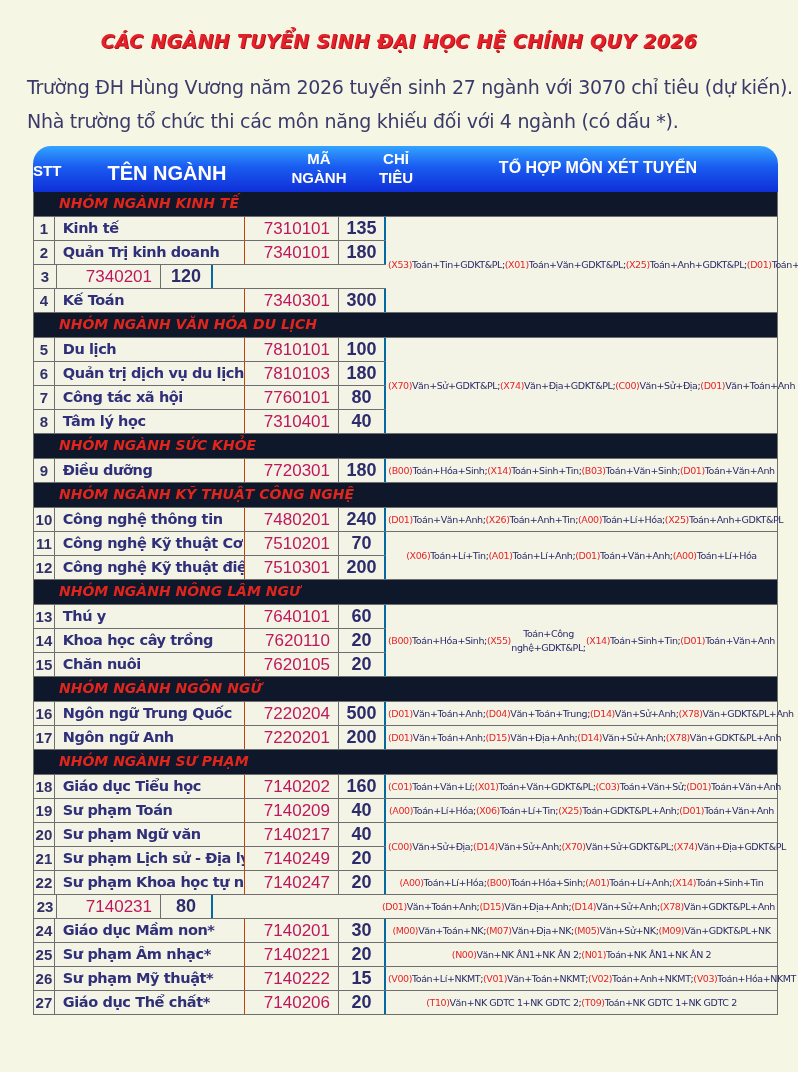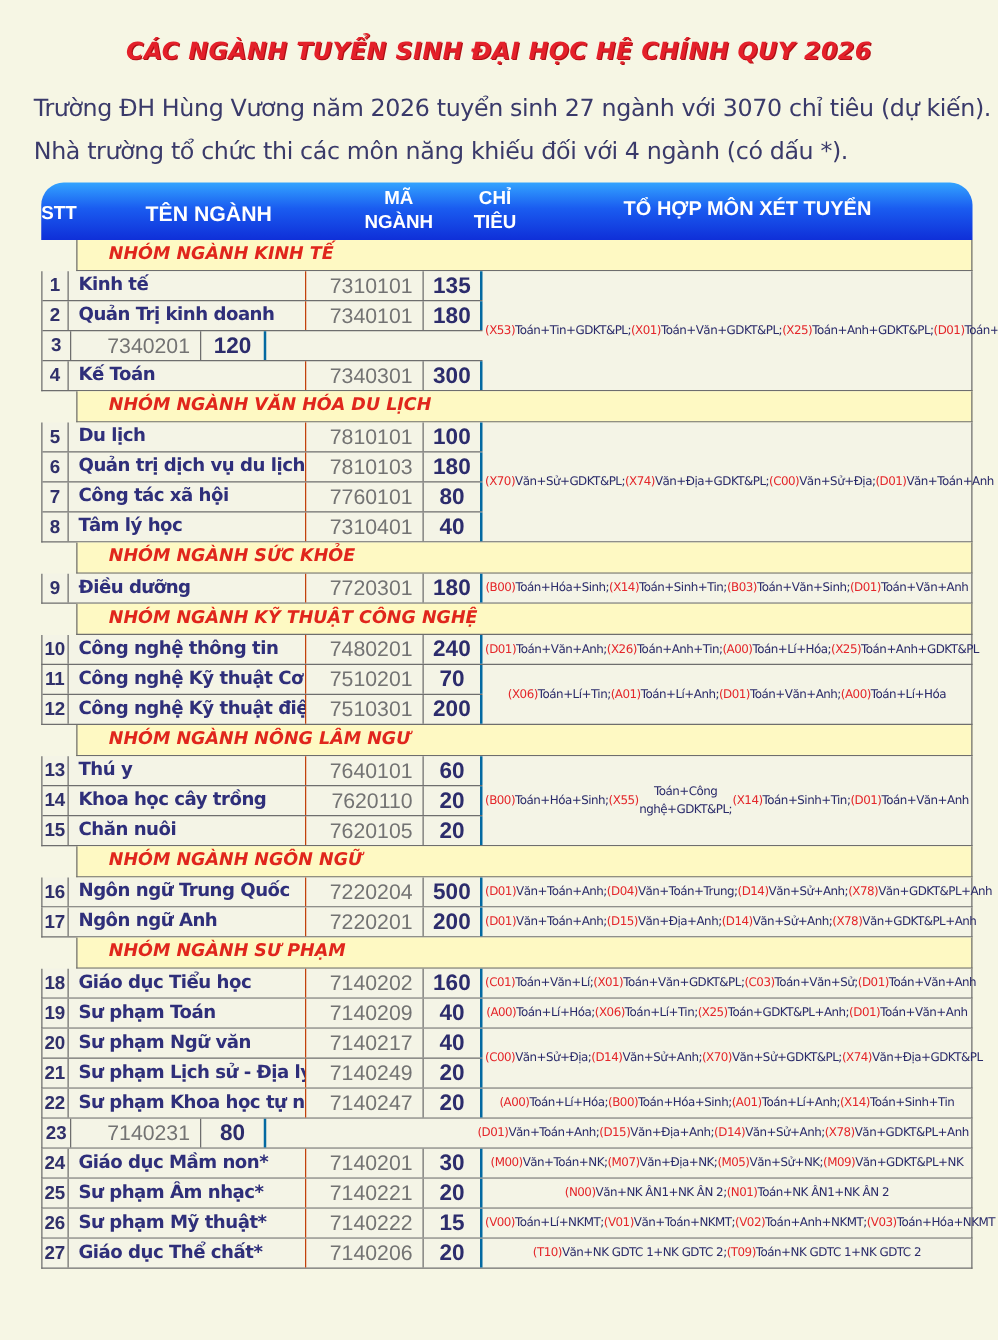--- a/index.html
+++ b/index.html
@@ -24,46 +24,45 @@
   .intro2 { top:110px; }
   .hdr {
     position:absolute; left:33px; top:146px; width:745px; height:46px;
     background:linear-gradient(to bottom,#33a4ff 0%,#1a5cf0 45%,#0f2fd8 100%);
     border-radius:18px 18px 0 0;
     color:#fff; font-weight:bold;
     font-family:Liberation Sans, sans-serif;
   }
   .hdr span { position:absolute; text-align:center; }
   .h-stt { left:0; width:28px; top:16px; font-size:15px; }
-  .h-ten { left:44px; width:180px; top:16px; font-size:17px; }
+  .h-ten { left:44px; width:180px; top:16px; font-size:20px; }
   .h-ma  { left:236px; width:100px; top:3px; font-size:15px; line-height:19px; }
   .h-chi { left:338px; width:50px; top:3px; font-size:15px; line-height:19px; }
   .h-th  { left:395px; width:340px; top:13px; font-size:16px; }
 
   .grid {
     position:absolute; left:33px; top:192px; width:745px;
   }
   .grp {
-    height:24px; background:#fef9c3;
+    height:24px; background:#0f172a;
     border:1px solid #6e6e6e; border-top:none;
     position:relative;
-    margin-left:28px;
   }
   .grp span {
     position:absolute; left:25px; top:3px;
     font-family:"DejaVu Sans", sans-serif; font-weight:bold; font-style:italic;
     font-size:14px; color:#e0261c;
   }
   .blk { position:relative; display:flex; border:1px solid #6e6e6e; border-top:none; background:#f4f4e6; }
   .rows { width:352px; }
   .row { display:flex; height:23px; border-top:1px solid #6e6e6e; }
   .row:first-child { border-top:none; }
   .c-stt { width:22px; border-right:1px solid #6e6e6e; text-align:center; font-weight:bold; font-size:15px; color:#30306a; line-height:23px; }
   .c-ten { width:210px; border-right:1px solid #c2410c; padding-left:8px; box-sizing:border-box; font-size:14.5px; font-weight:bold; color:#2f2f7a; line-height:23px; white-space:nowrap; overflow:hidden; letter-spacing:-0.4px; font-family:"DejaVu Sans", sans-serif;}
-  .c-ma { width:104px; border-right:1px solid #6e6e6e; text-align:right; padding-right:8px; box-sizing:border-box; font-size:17px; color:#737373; line-height:23px; }
+  .c-ma { width:104px; border-right:1px solid #6e6e6e; text-align:right; padding-right:8px; box-sizing:border-box; font-size:17px; color:#be185d; line-height:23px; }
   .c-chi { width:50px; border-right:2px solid #0369a1; text-align:center; font-weight:bold; font-size:18px; color:#2c2c6c; line-height:23px; box-sizing:content-box;}
   .th { flex:1; display:flex; align-items:center; justify-content:center; text-align:center;
         font-family:"DejaVu Sans", sans-serif; font-size:9.5px; color:#2a2a6a; letter-spacing:-0.4px; line-height:14px; padding:0 2px; }
   .code { color:#e4262a; }
 </style>
 </head>
 <body>
 
 <div class="title">CÁC NGÀNH TUYỂN SINH ĐẠI HỌC HỆ CHÍNH QUY 2026</div>
 <div class="intro intro1">Trường ĐH Hùng Vương năm 2026 tuyển sinh 27 ngành với 3070 chỉ tiêu (dự kiến).</div>

